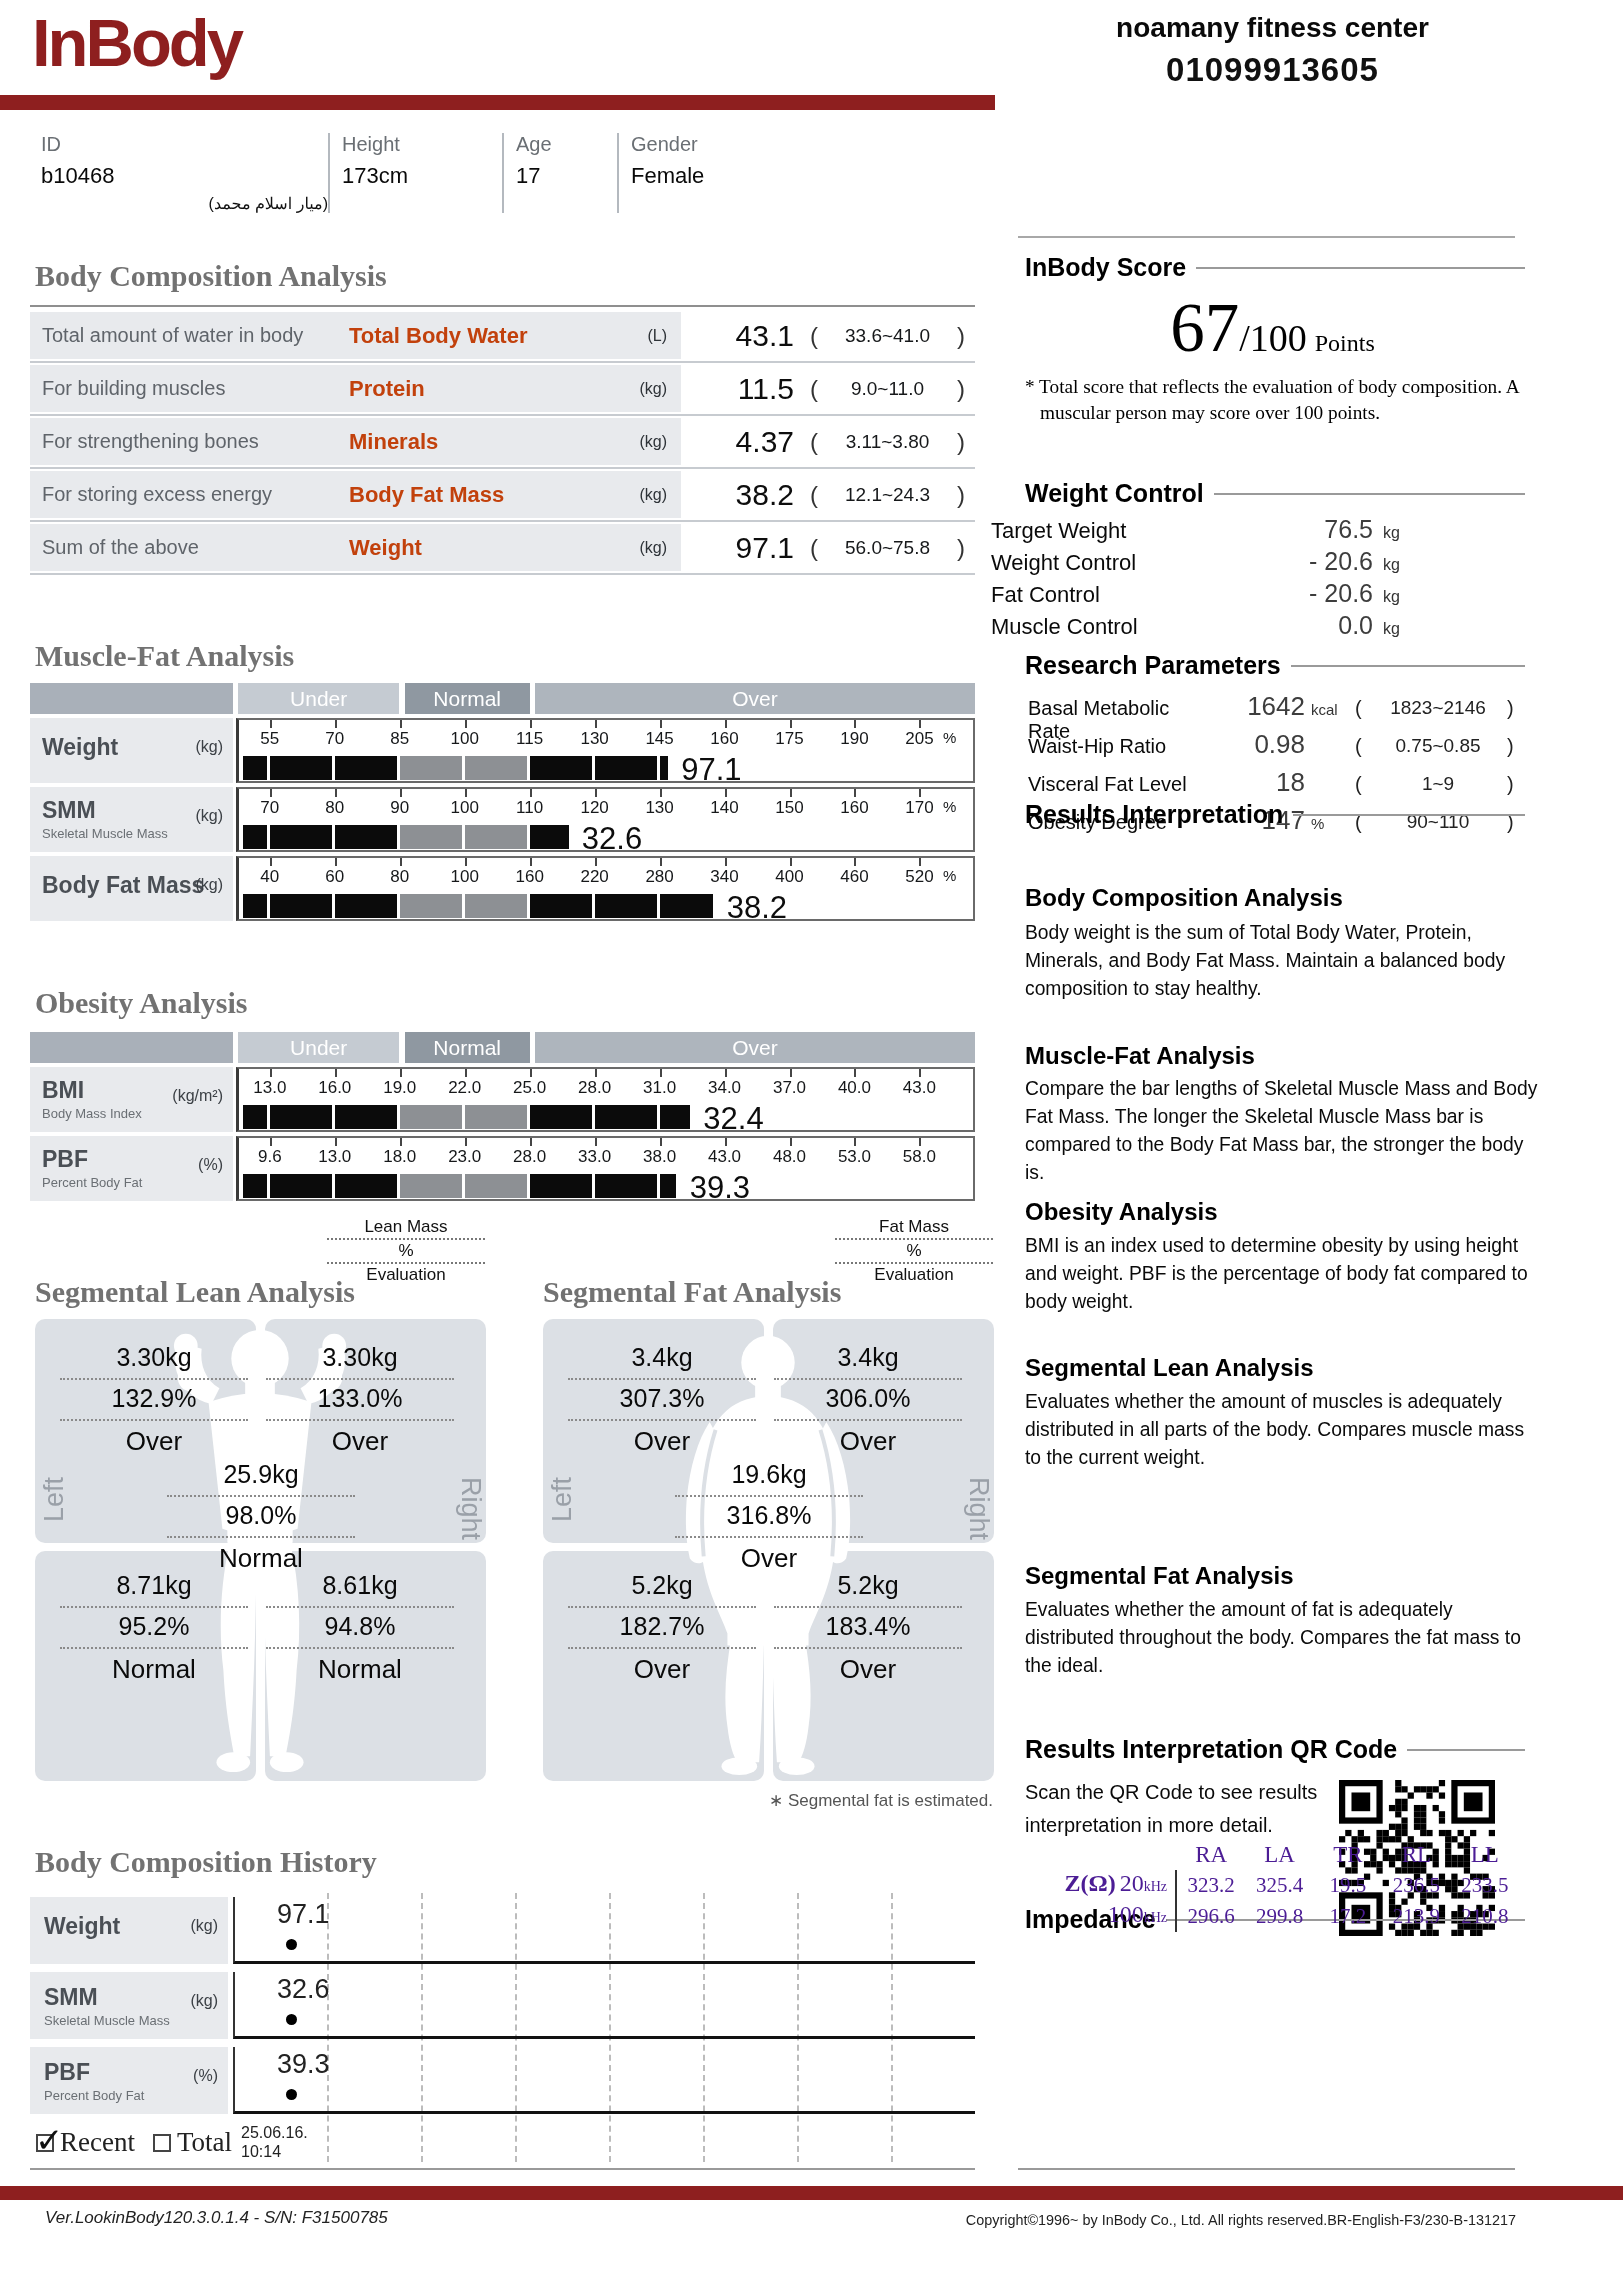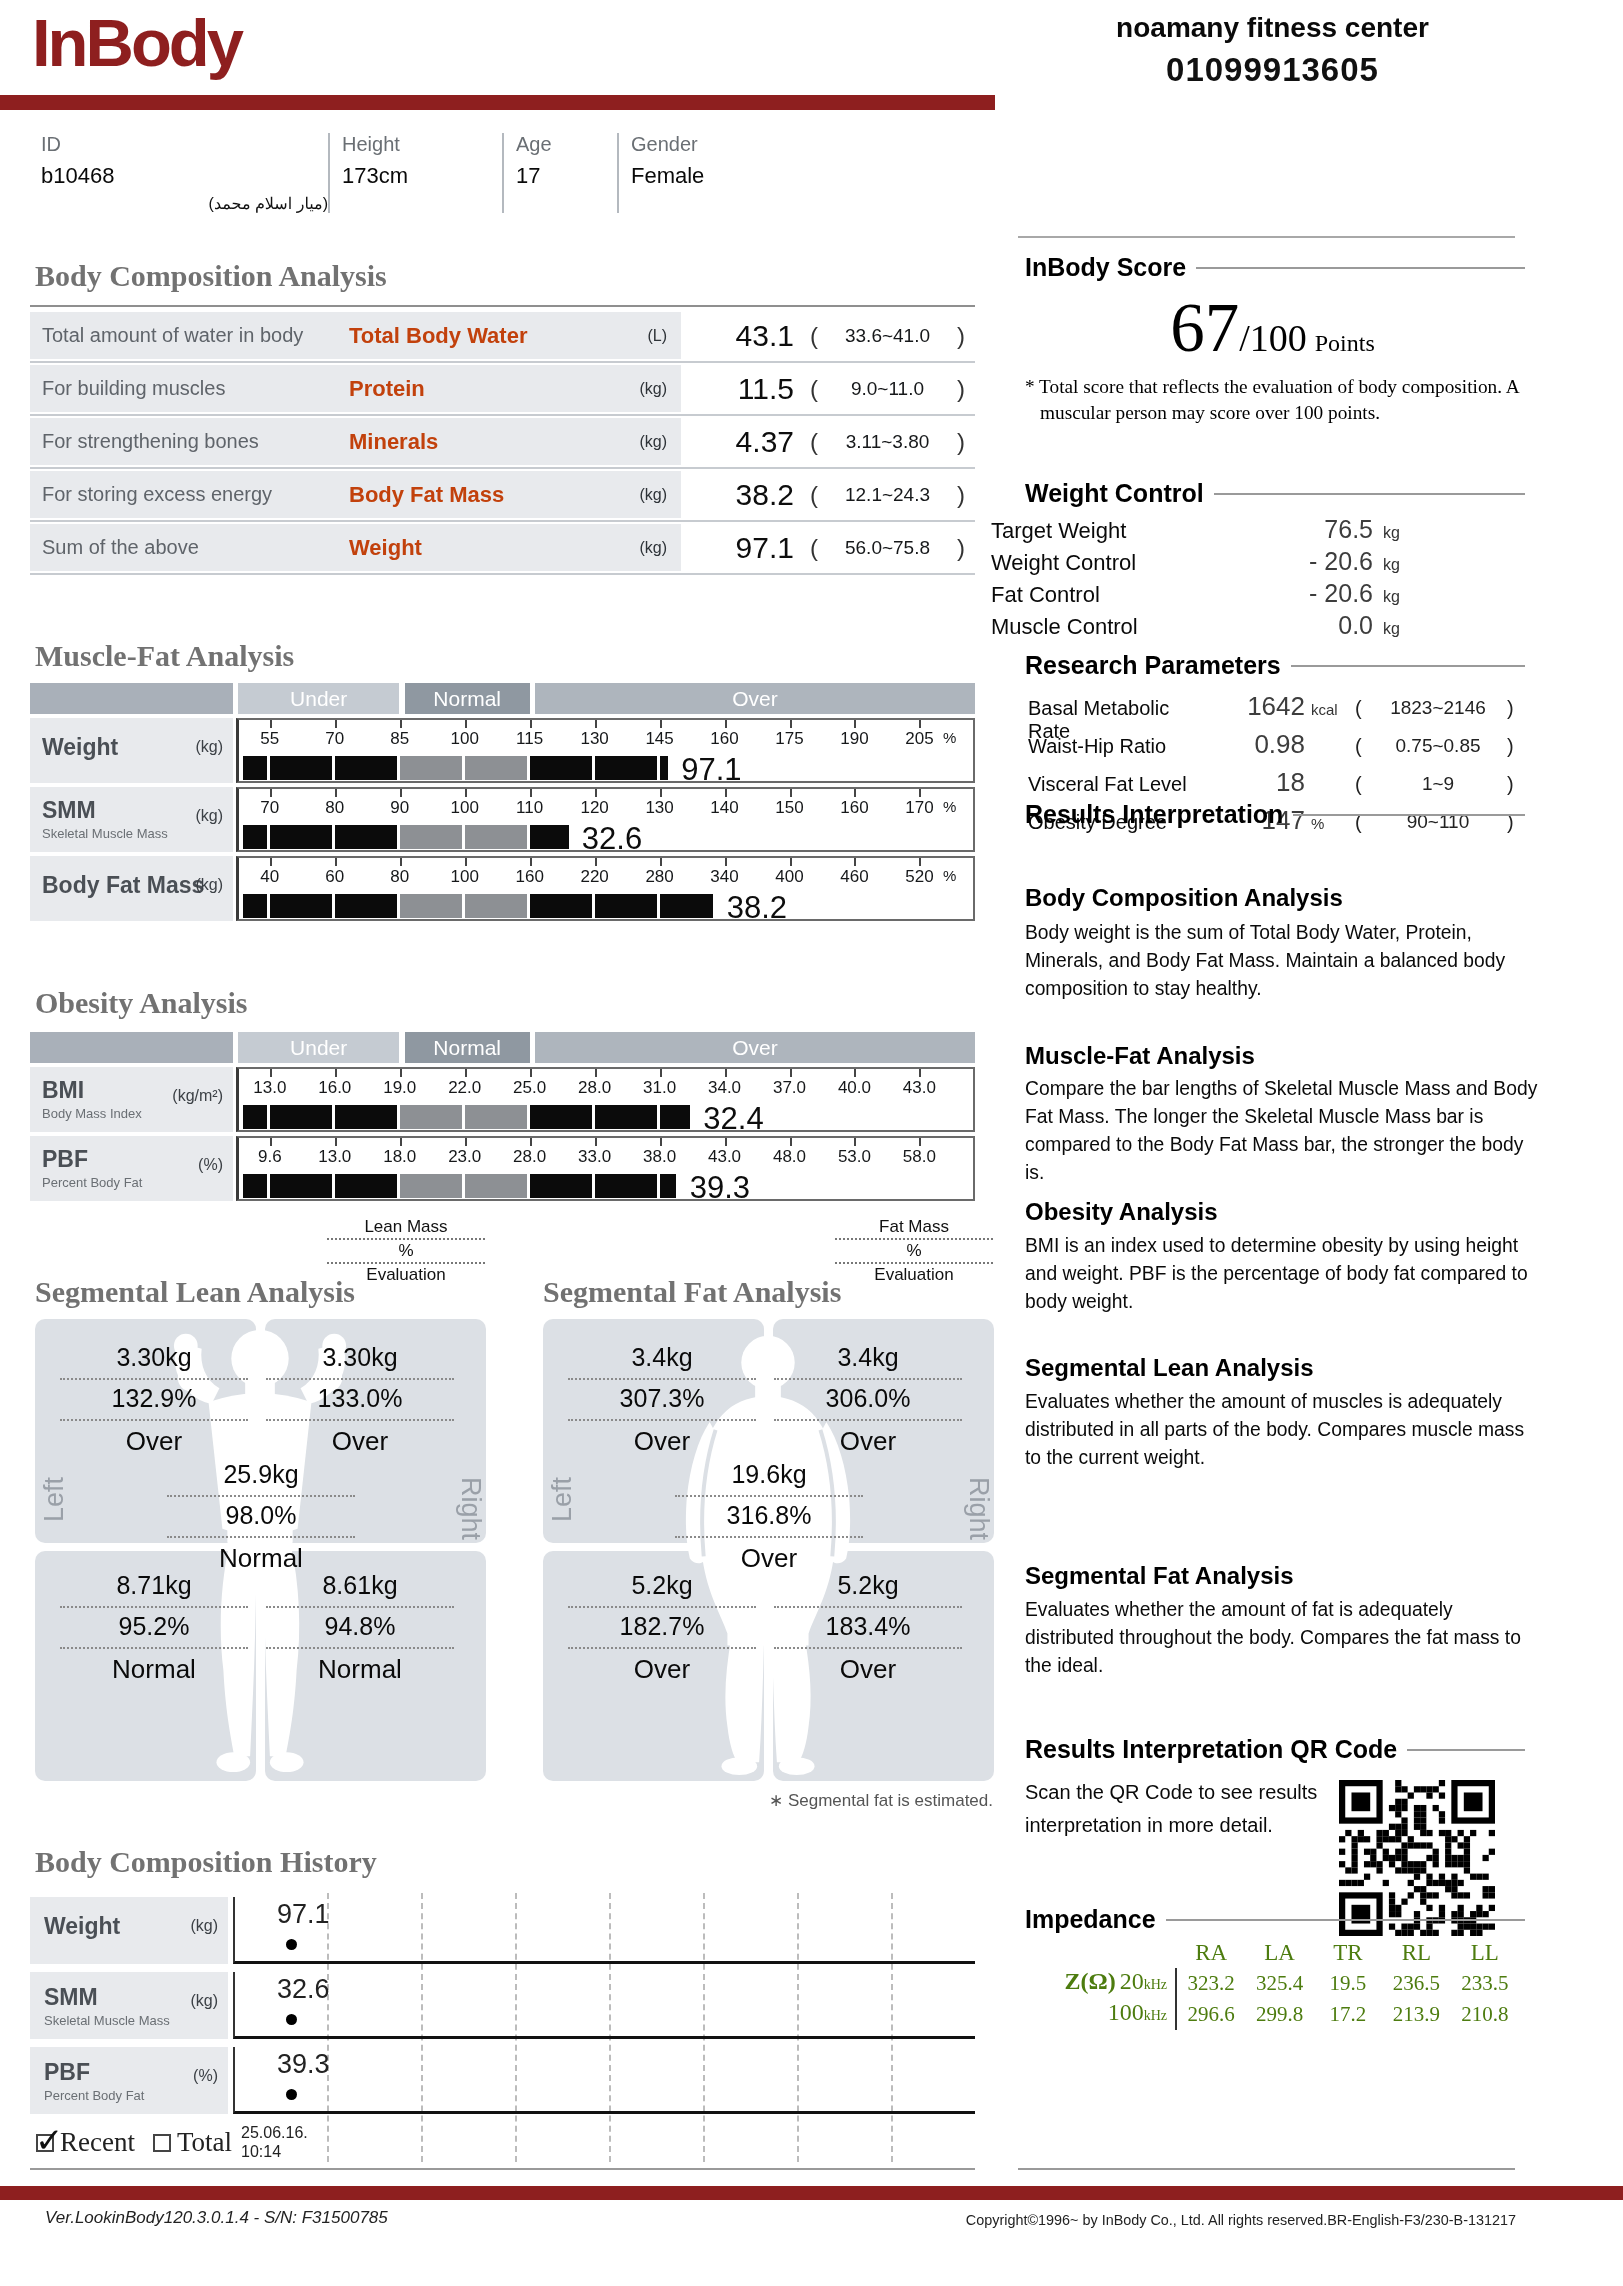--- a/index.html
+++ b/index.html
@@ -121,21 +121,21 @@
   .rslabel{flex:1;font-size:20px;color:#0a0a0a;}
   .rsval{width:95px;text-align:right;font-size:26px;color:#3d3d3d;}
   .rsunit{width:44px;font-size:15px;color:#333;padding-left:6px;}
   .rsrange{width:166px;display:flex;font-size:20px;color:#222;}
   .rsrange .p{width:14px;}
   .rsrange .r{flex:1;text-align:center;font-size:19px;}
   .ih{left:1025px;width:507px;font-size:24px;font-weight:bold;color:#000;}
   .ip{left:1025px;width:513px;font-size:19.3px;line-height:28px;color:#0a0a0a;}
   .qrtext{left:1025px;top:1776px;width:317px;font-size:20px;line-height:33px;color:#0a0a0a;}
   .qrsvg{left:1339px;top:1780px;}
-  .imp{left:1028px;top:1938px;width:491px;font-family:"Liberation Serif",serif;color:#4d7c0f;}
+  .imp{left:1028px;top:1840px;width:491px;font-family:"Liberation Serif",serif;color:#4c1d95;}
   .imp-grid{display:grid;grid-template-columns:149px repeat(5,1fr);}
   .imp-col{text-align:center;font-size:23px;padding:2px 0;}
   .imp-z{text-align:right;padding-right:8px;border-right:2px solid #333;white-space:nowrap;}
   .imp-zname{font-weight:bold;font-size:24px;}
   .imp-freq{font-size:24px;}
   .imp-khz{font-size:14px;}
   .imp-v{text-align:center;font-size:21px;padding:3px 0;}
 </style>
 </head>
 <body>

